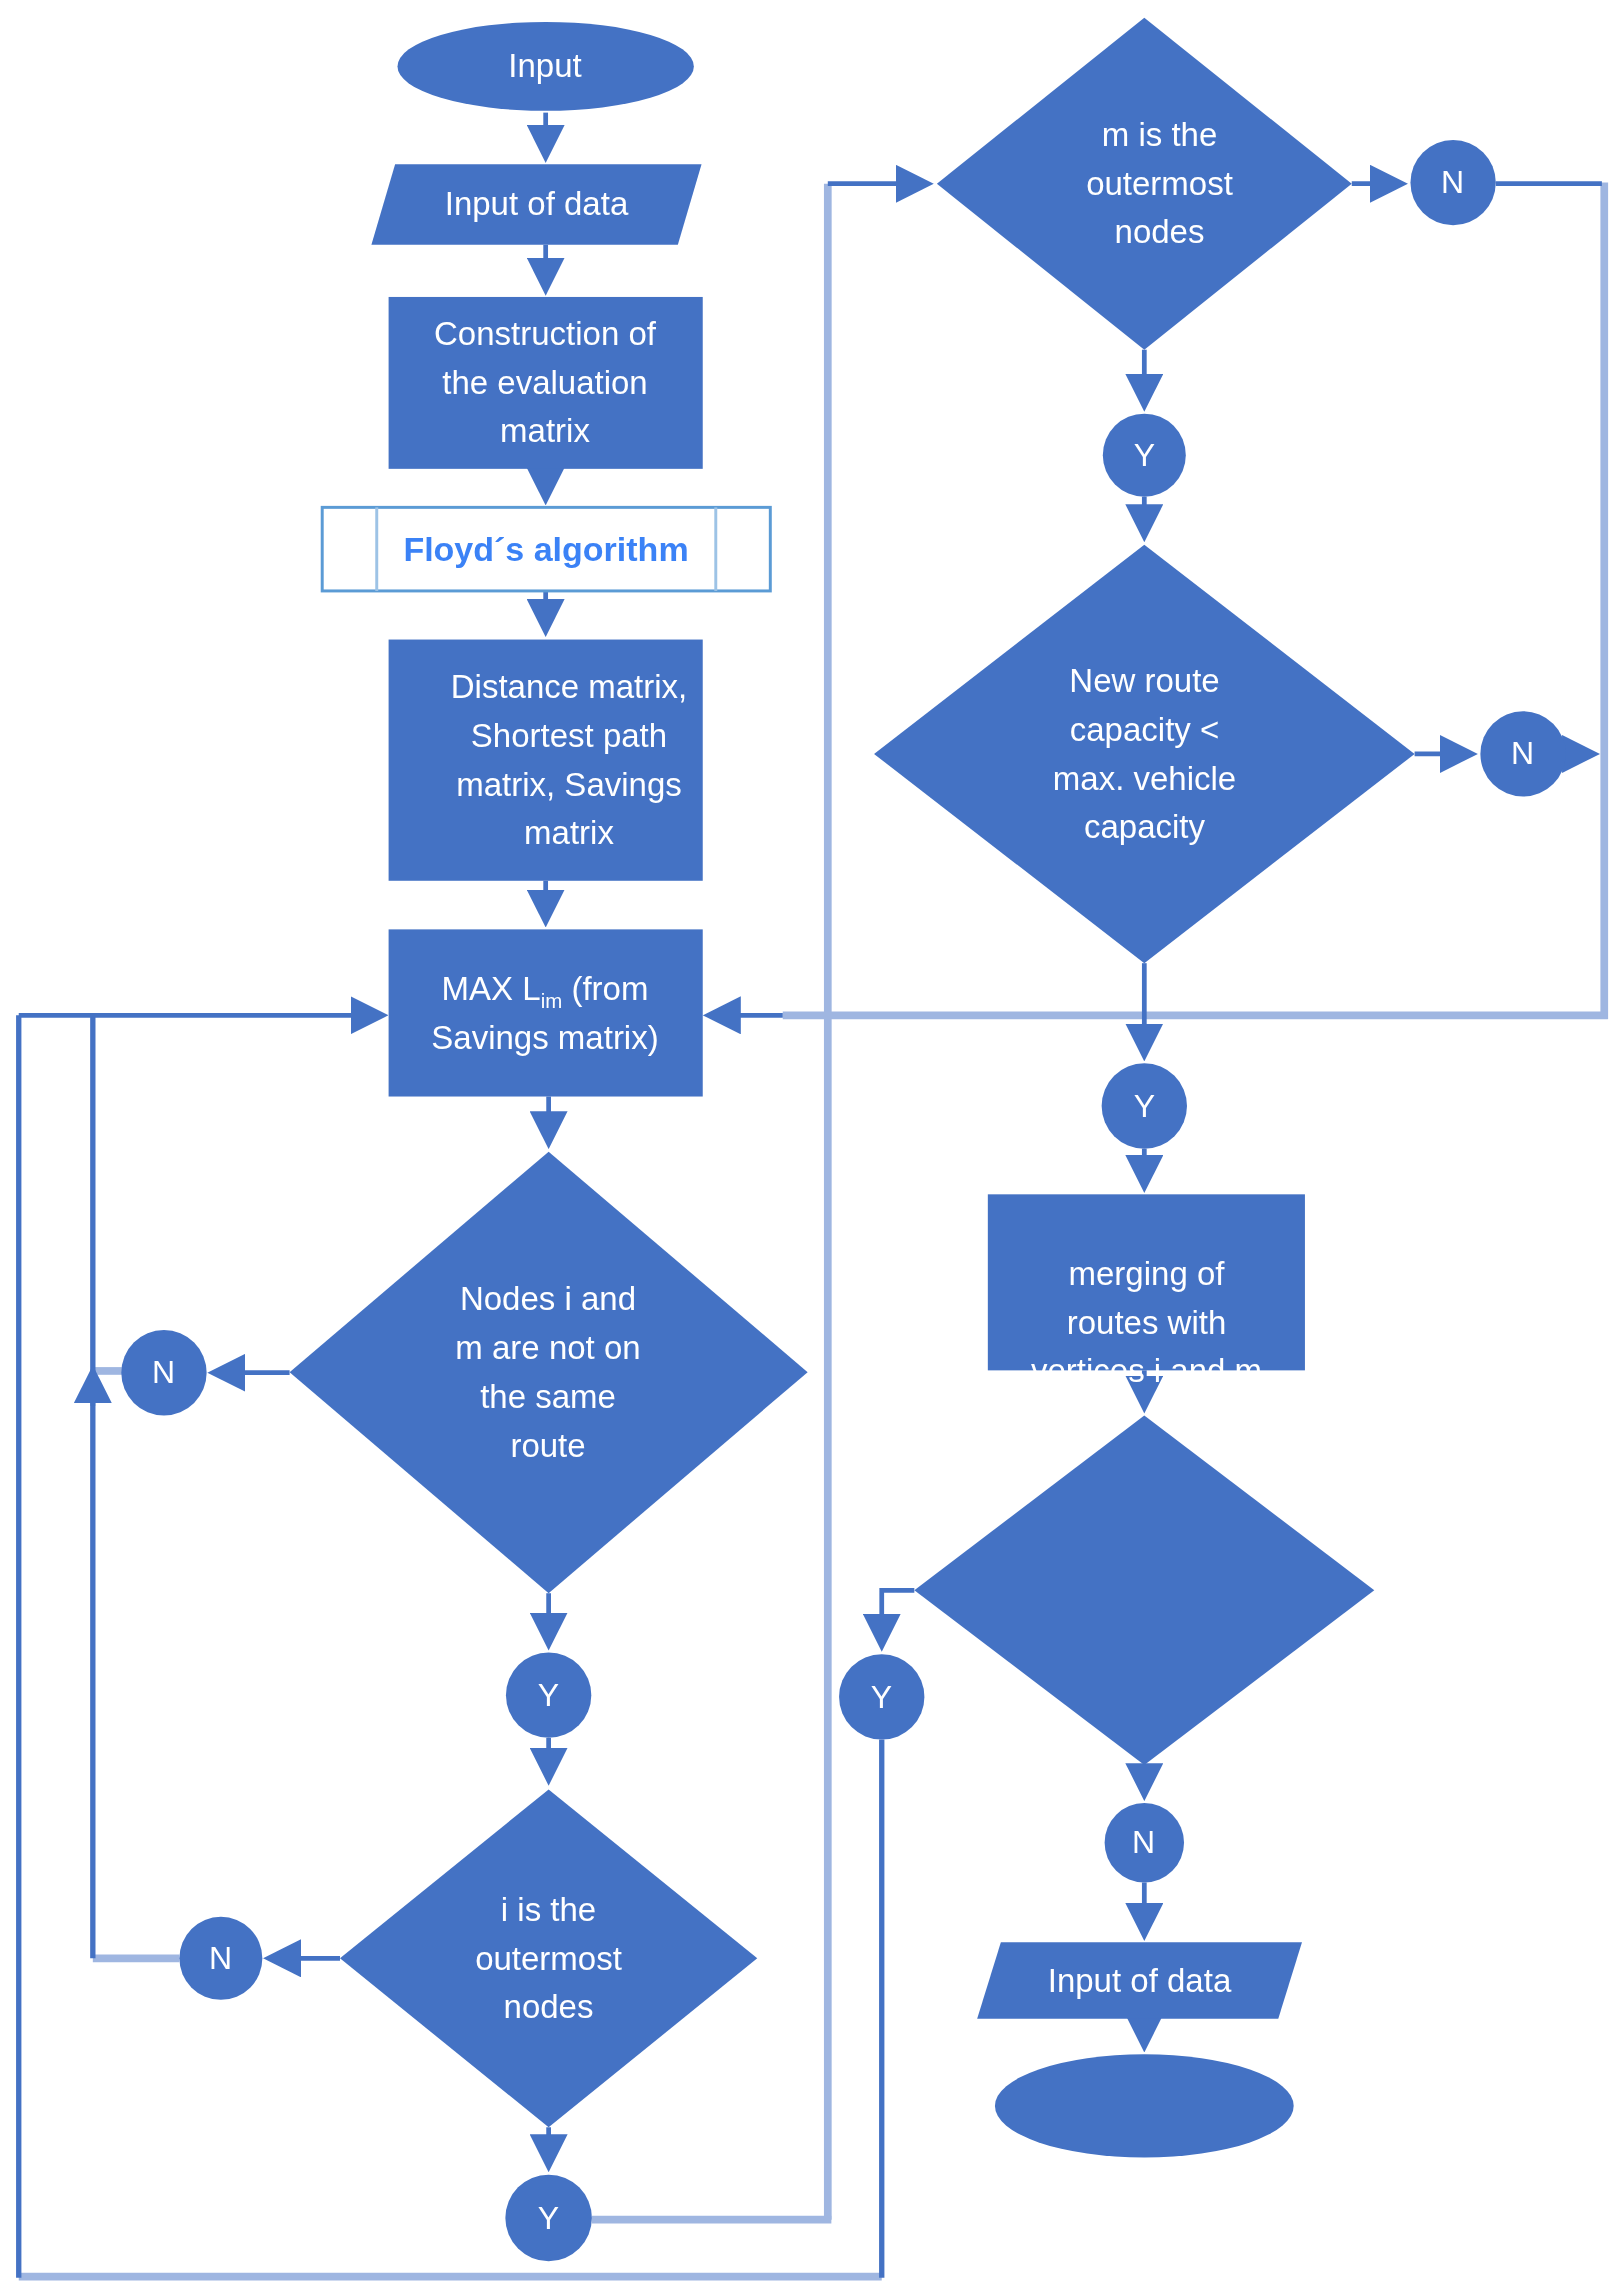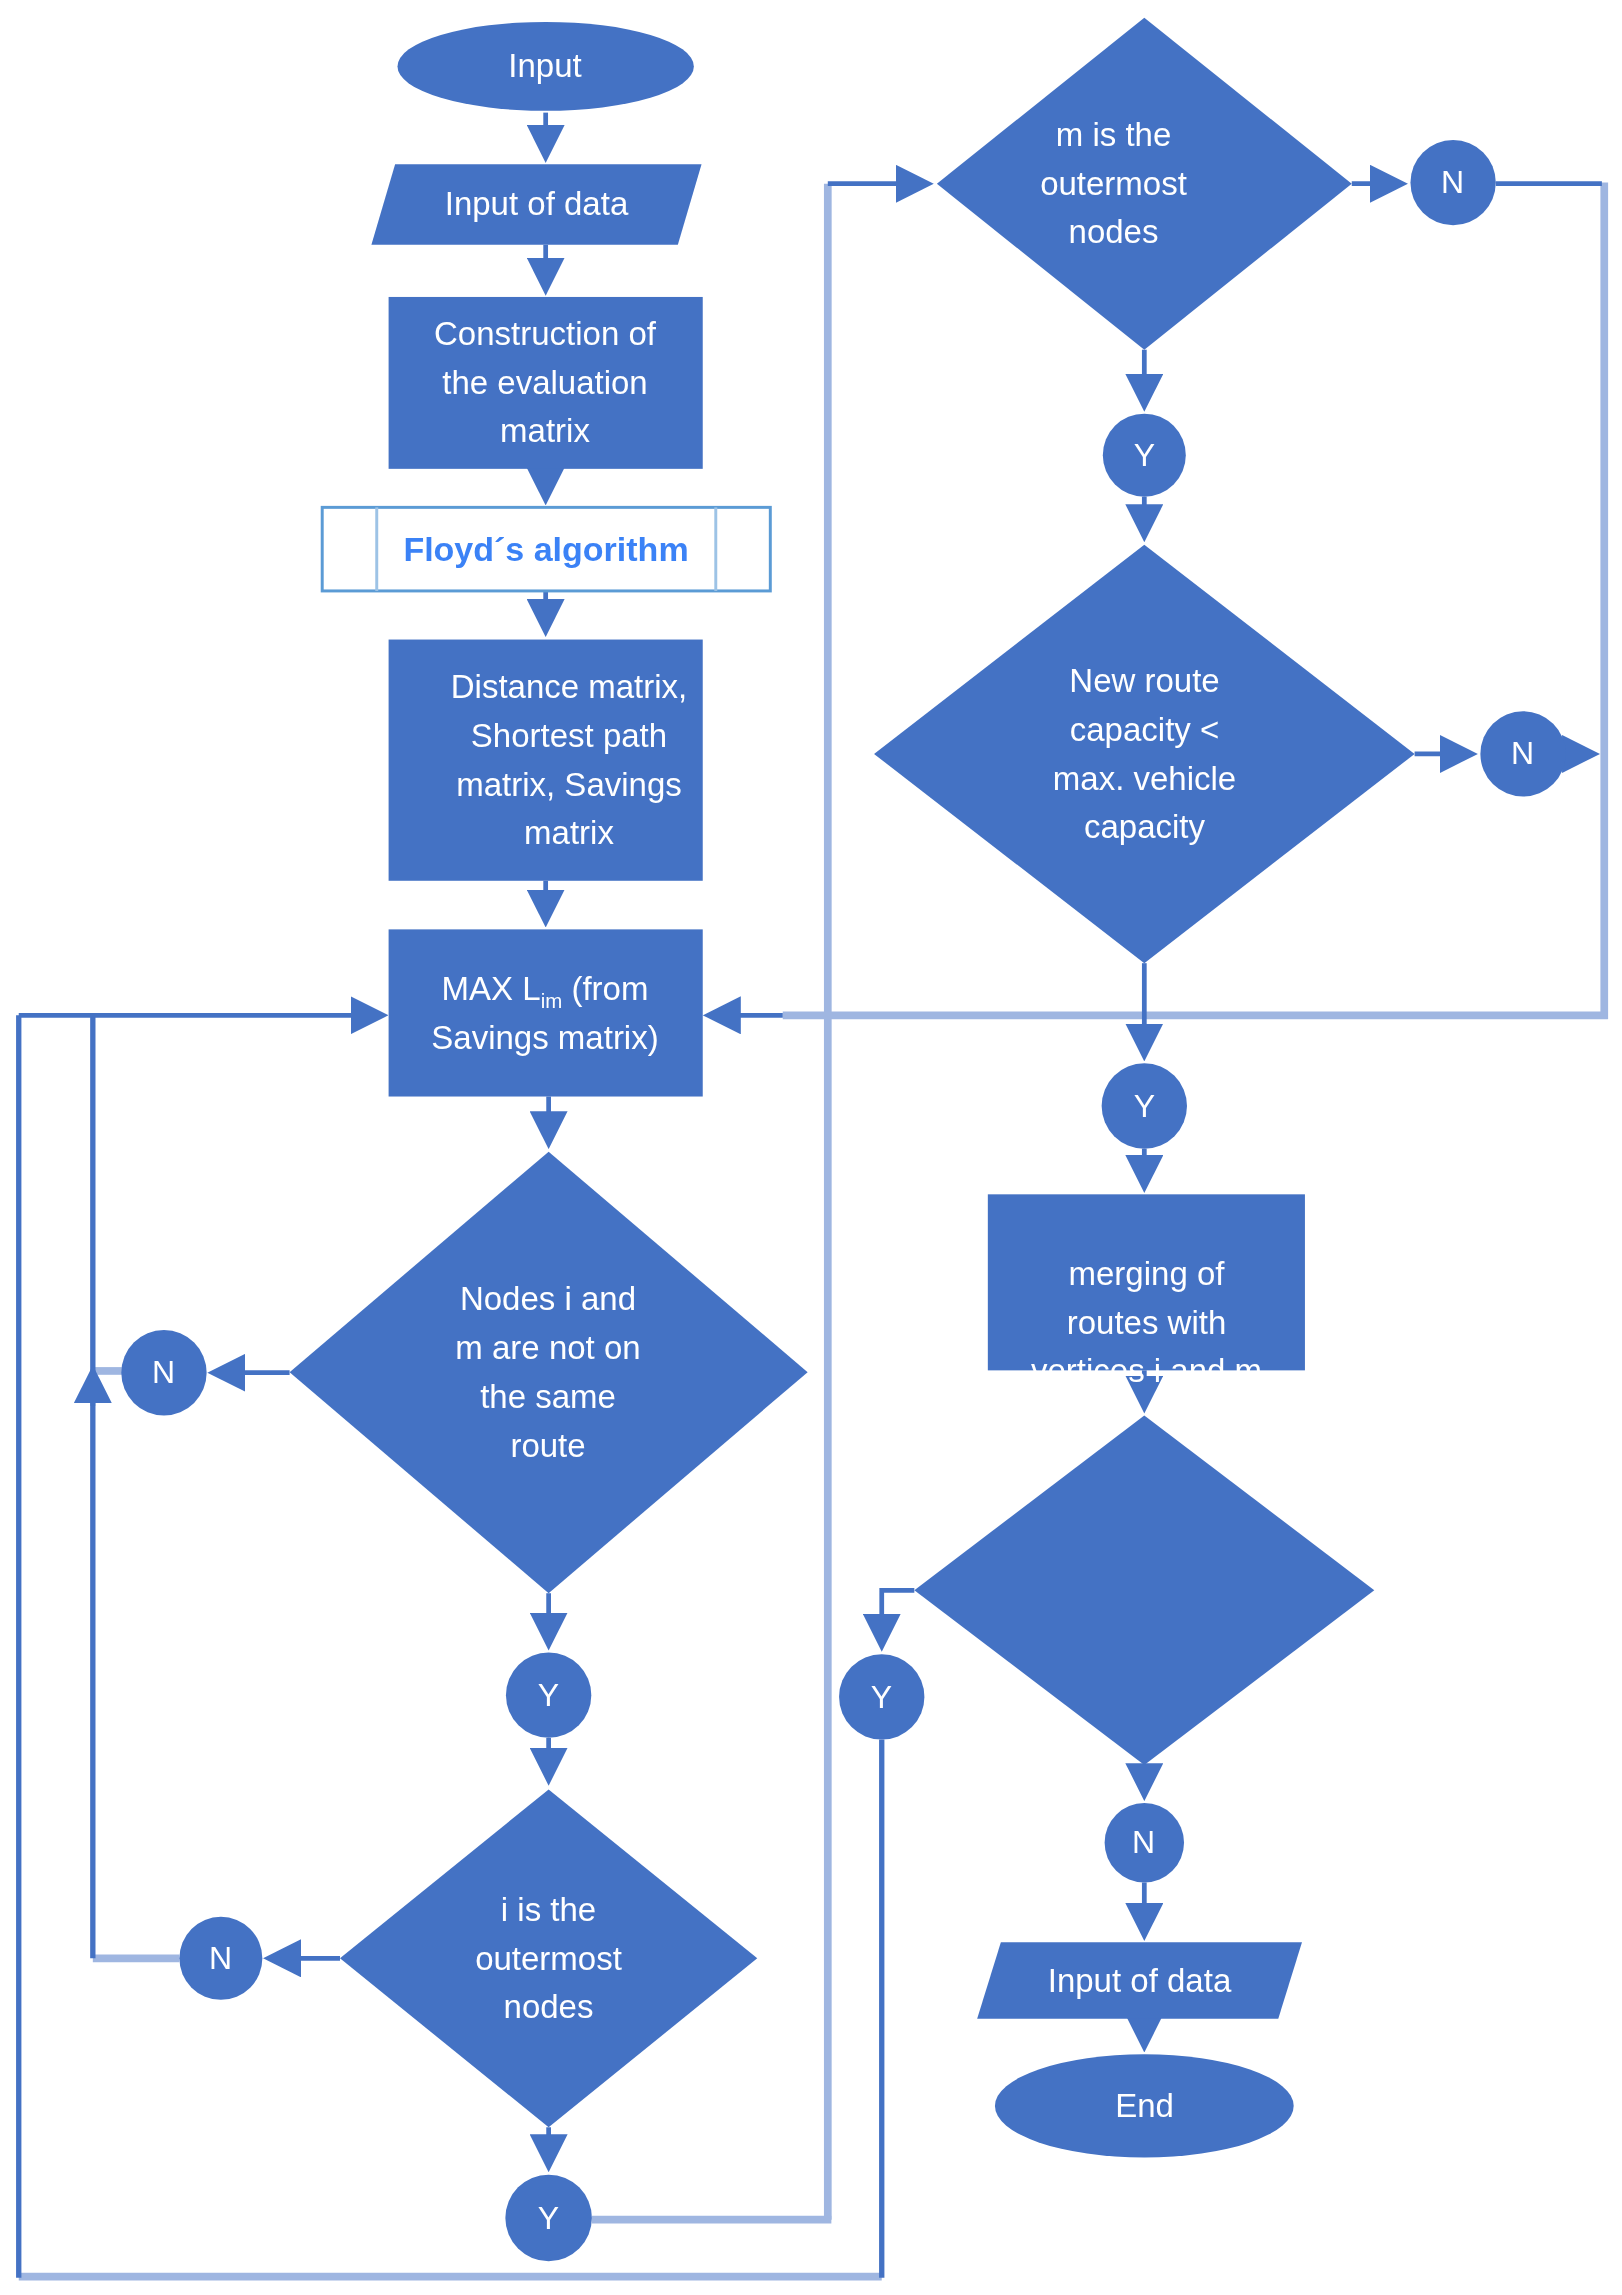--- a/index.html
+++ b/index.html
@@ -149,42 +149,39 @@
     <span class="txt">Nodes i and
 m are not on
 the same
 route</span>
   </div>
   <div class="lbl" style="left:340px;top:1790px;width:417px;height:338px;">
     <span class="txt">i is the
 outermost
 nodes</span>
   </div>
-  <div class="lbl" style="left:906px;top:18px;width:415px;height:332px;align-items:center;">
+  <div class="lbl" style="left:952px;top:18px;width:415px;height:332px;align-items:center;">
     <span class="txt">m is the
 outermost
 nodes</span>
   </div>
   <div class="lbl" style="left:874px;top:545px;width:541px;height:419px;">
     <span class="txt">New route
 capacity &lt;
 max. vehicle
 capacity</span>
   </div>
   <div class="lbl" style="left:988px;top:1195px;width:317px;height:176px;margin-top:40px;">
     <span class="txt">merging of
 routes with
 vertices i and m</span>
   </div>
   <div class="lbl" style="left:977px;top:1943px;width:325px;height:76px;">
     <span class="txt">Input of data</span>
   </div>
-  <div class="lbl" style="left:995px;top:2055px;width:299px;height:103px;">
-    <span class="txt">End</span>
-  </div>
 
   <div class="lbl circle-lbl" style="left:121px;top:1330px;width:85px;height:85px;">
     <span class="txt">N</span>
   </div>
   <div class="lbl circle-lbl" style="left:506px;top:1653px;width:85px;height:85px;">
     <span class="txt">Y</span>
   </div>
   <div class="lbl circle-lbl" style="left:179px;top:1917px;width:83px;height:83px;">
     <span class="txt">N</span>
   </div>

